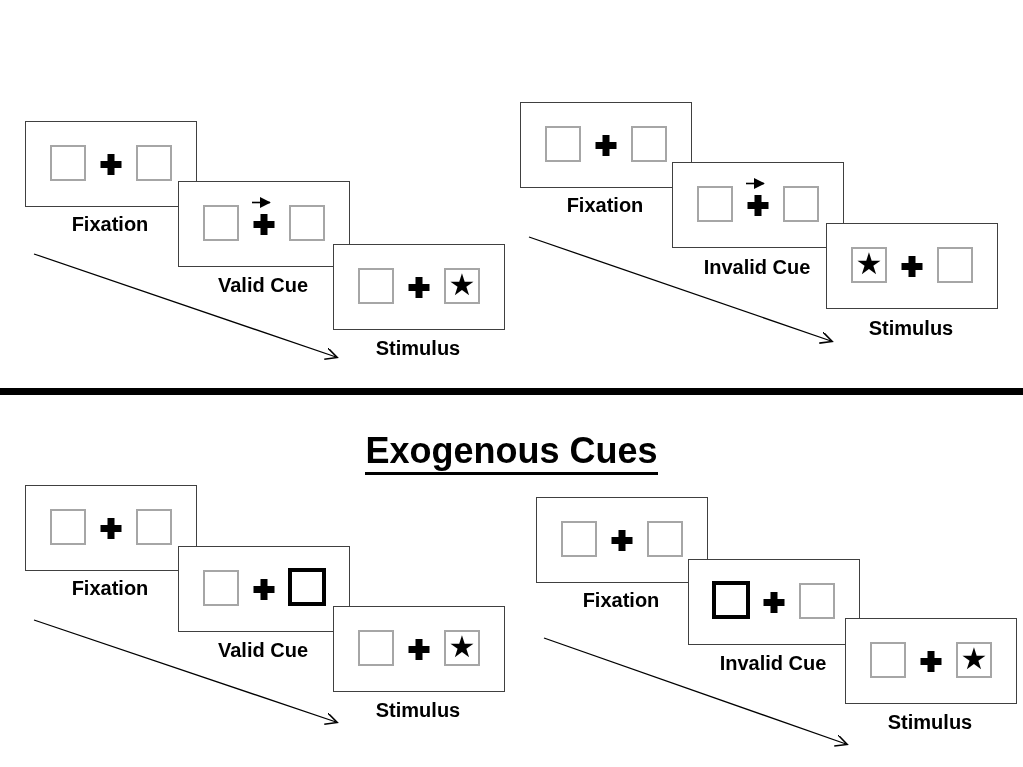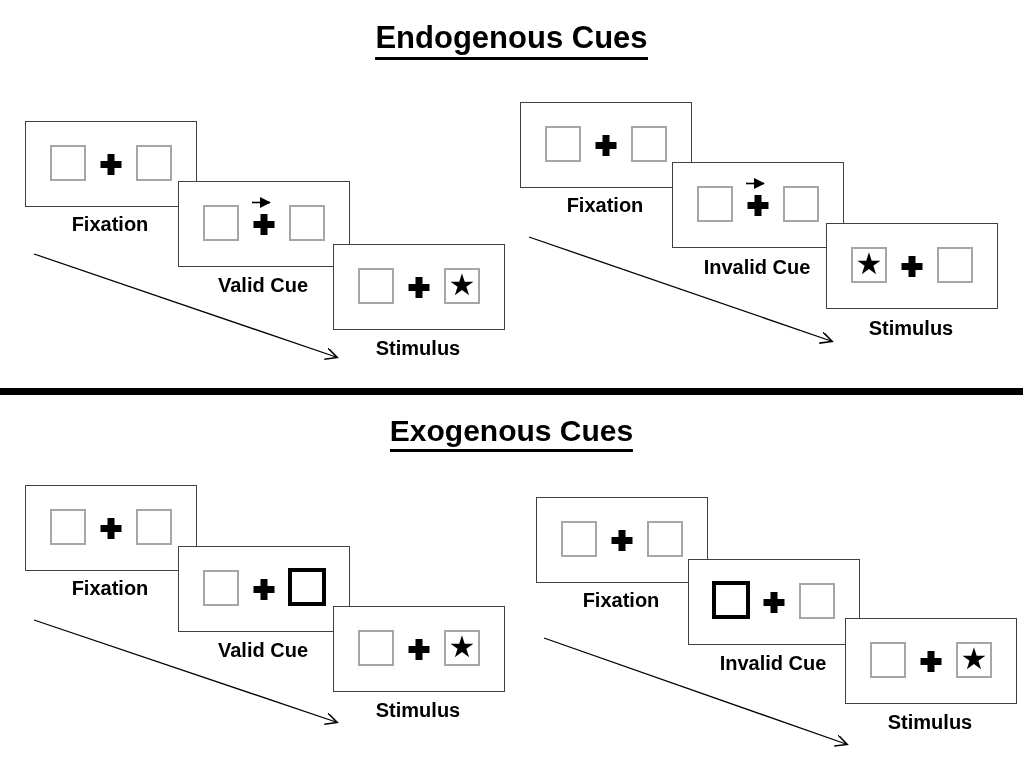--- a/index.html
+++ b/index.html
@@ -19,21 +19,21 @@
     font-weight:bold;
     margin:0;
   }
   .sec-title .u{
     display:inline-block;
     border-bottom:3px solid #000;
     padding-bottom:2px;
     line-height:1.05;
   }
   #title-endo{top:20px;font-size:31px;}
-  #title-exo{top:414px;font-size:30px;}
+  #title-exo{top:430px;font-size:36px;}
   .divider{
     position:absolute;
     left:0; top:388px;
     width:1023px; height:7px;
     background:#000;
   }
   .panel{
     position:absolute;
     width:170px; height:84px;
     background:#fff;
@@ -90,21 +90,20 @@
     font-size:20px;
     z-index:4;
   }
   .tl-arrow{position:absolute;z-index:0;}
 </style>
 </head>
 <body>
 
 <div id="canvas">
 
-  <h1 class="sec-title" id="title-endo"><span class="u">Endogenous Cues</span></h1>
   <div class="divider"></div>
   <h1 class="sec-title" id="title-exo"><span class="u">Exogenous Cues</span></h1>
 
   <div class="panel z1" style="left:25px;top:121px;">
     <span class="box bleft"></span>
     <span class="plus"></span>
     <span class="box bright"></span>
   </div>
   <div class="plabel" style="left:25px;top:213px;">Fixation</div>
 

